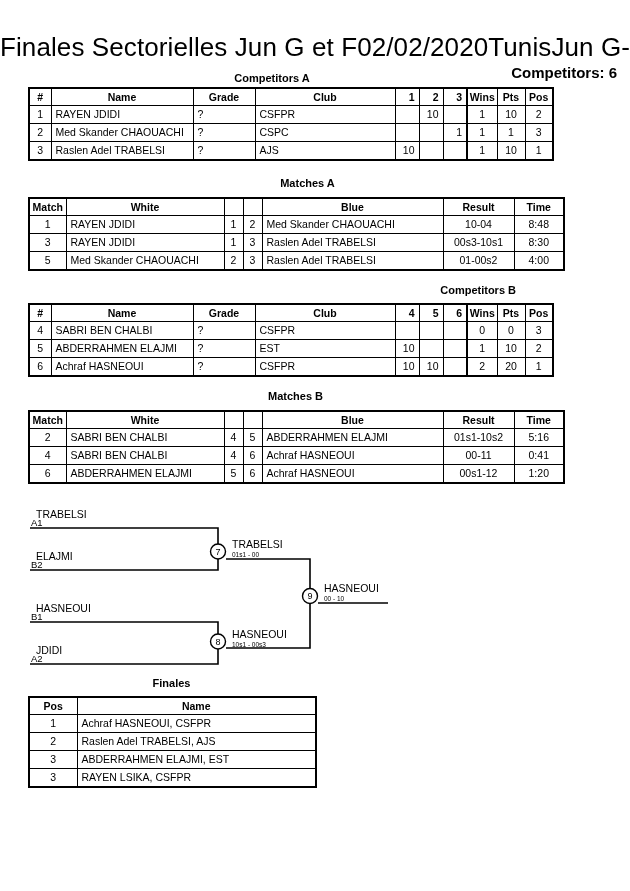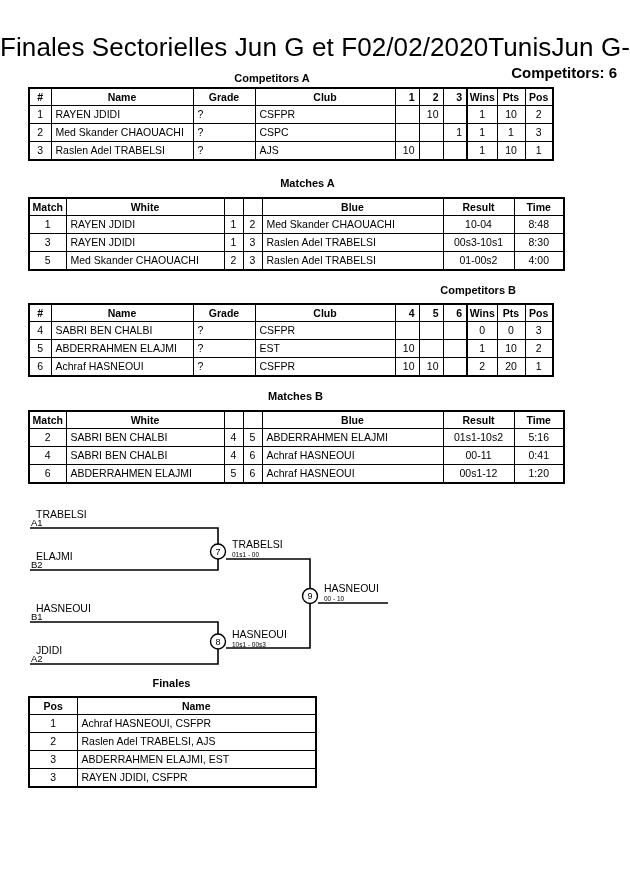--- a/index.html
+++ b/index.html
@@ -431,16 +431,16 @@
     <tr>
       <td class="c">2</td>
       <td class="l">Raslen Adel TRABELSI, AJS</td>
     </tr>
     <tr>
       <td class="c">3</td>
       <td class="l">ABDERRAHMEN ELAJMI, EST</td>
     </tr>
     <tr>
       <td class="c">3</td>
-      <td class="l">RAYEN JDIDI, CSFPR</td>
+      <td class="l">RAYEN LSIKA, CSFPR</td>
     </tr>
   </tbody>
 </table>
 
 </body></html>

